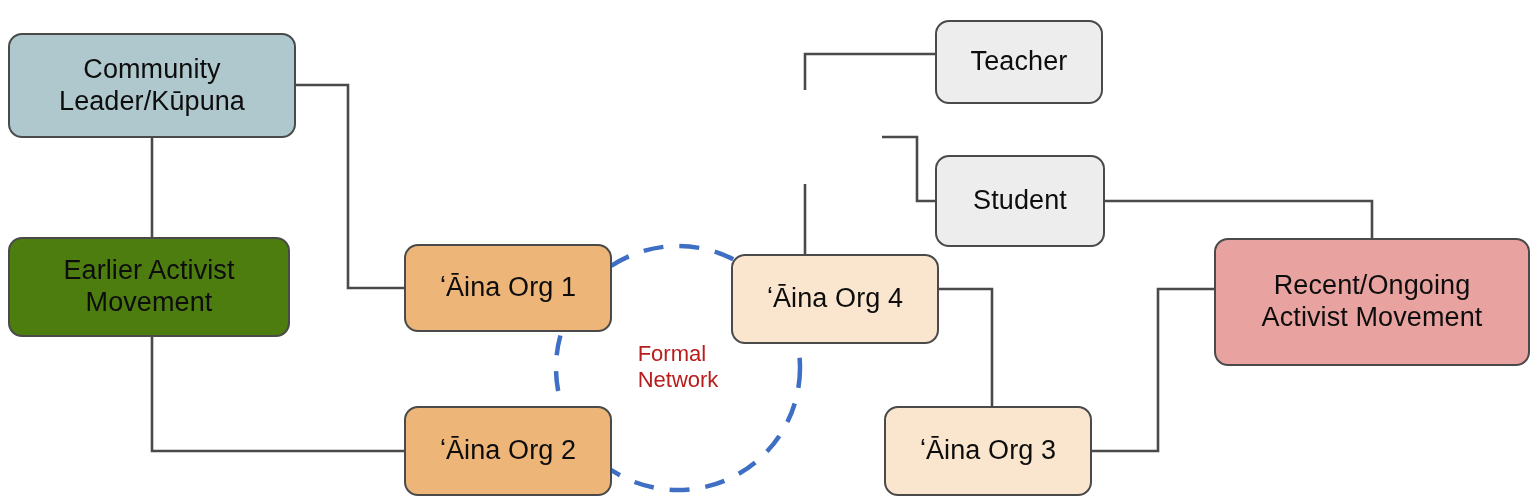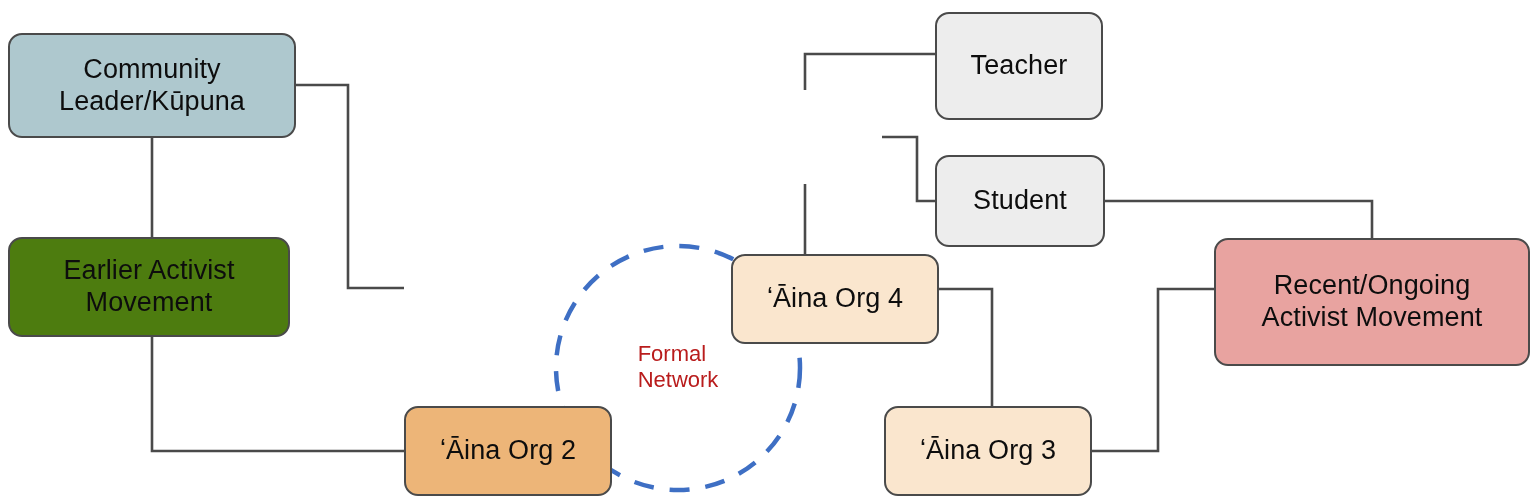--- a/index.html
+++ b/index.html
@@ -75,25 +75,26 @@
         <circle cx="678" cy="368" r="122" fill="none" stroke="#3e6fc4" stroke-width="4.5" stroke-dasharray="20 16" stroke-linecap="butt"></circle>
       </g>
   </svg>
 
   <div class="node two-line" style="left: 8px; top: 33px; width: 288px; height: 105px; background: rgb(174, 200, 206);">Community
 Leader/Kūpuna</div>
 
   <div class="node two-line" style="left: 8px; top: 237px; width: 282px; height: 100px; background: #4d7c0f;">Earlier Activist
 Movement</div>
 
+  <div class="node" style="left: 404px; top: 244px; width: 208px; height: 88px; background: rgb(237, 181, 120);">ʻĀina Org 1</div>
 
   <div class="node" style="left: 404px; top: 406px; width: 208px; height: 90px; background: rgb(237, 181, 120);">ʻĀina Org 2</div>
 
 
-  <div class="node" style="left: 935px; top: 12px; width: 168px; height: 108px; background: rgb(237, 237, 237);">Teacher</div>
+  <div class="node" style="left: 935px; top: 20px; width: 168px; height: 84px; background: rgb(237, 237, 237);">Teacher</div>
 
   <div class="node" style="left: 935px; top: 155px; width: 170px; height: 92px; background: rgb(237, 237, 237);">Student</div>
 
   <div class="node" style="left: 731px; top: 254px; width: 208px; height: 90px; background: rgb(250, 230, 206);">ʻĀina Org 4</div>
 
   <div class="node" style="left: 884px; top: 406px; width: 208px; height: 90px; background: rgb(250, 230, 206);">ʻĀina Org 3</div>
 
   <div class="node two-line" style="left: 1214px; top: 238px; width: 316px; height: 128px; background: rgb(232, 163, 160);">Recent/Ongoing
 Activist Movement</div>
 

